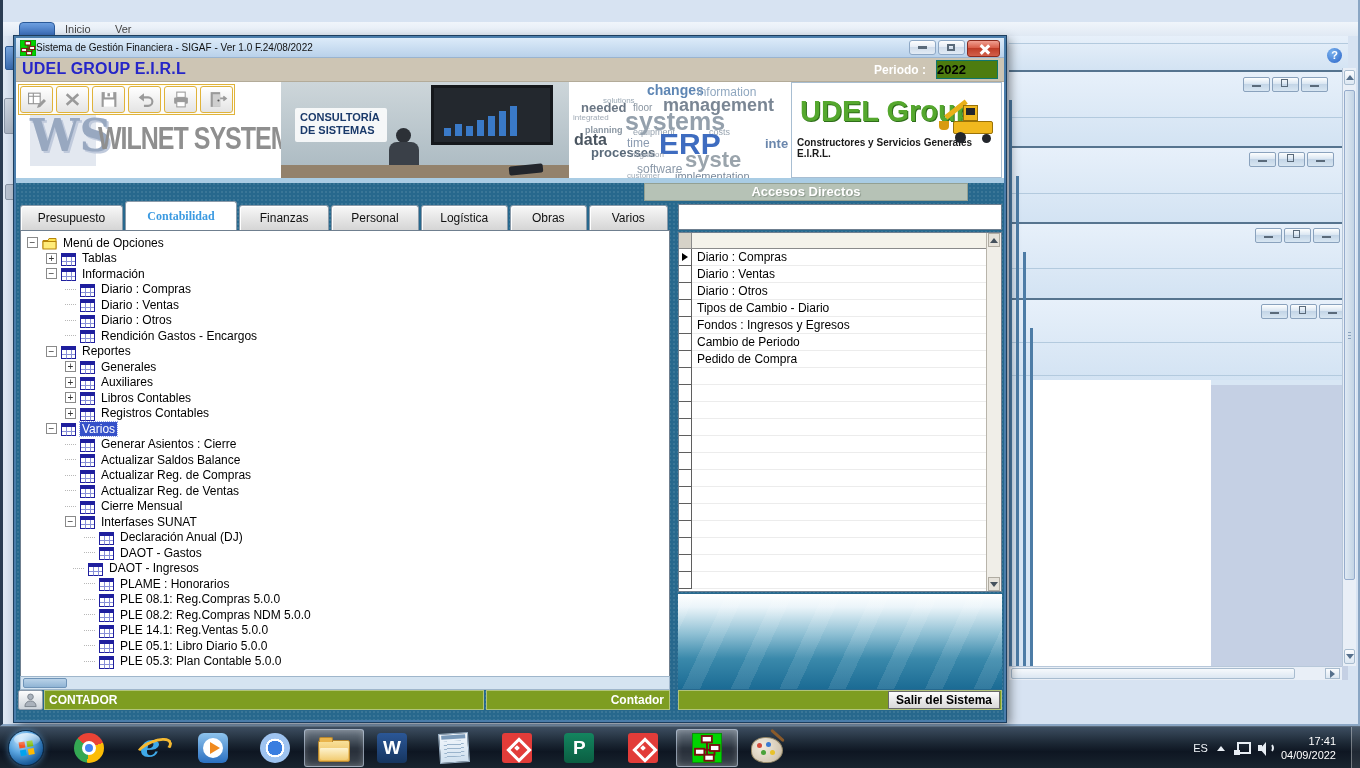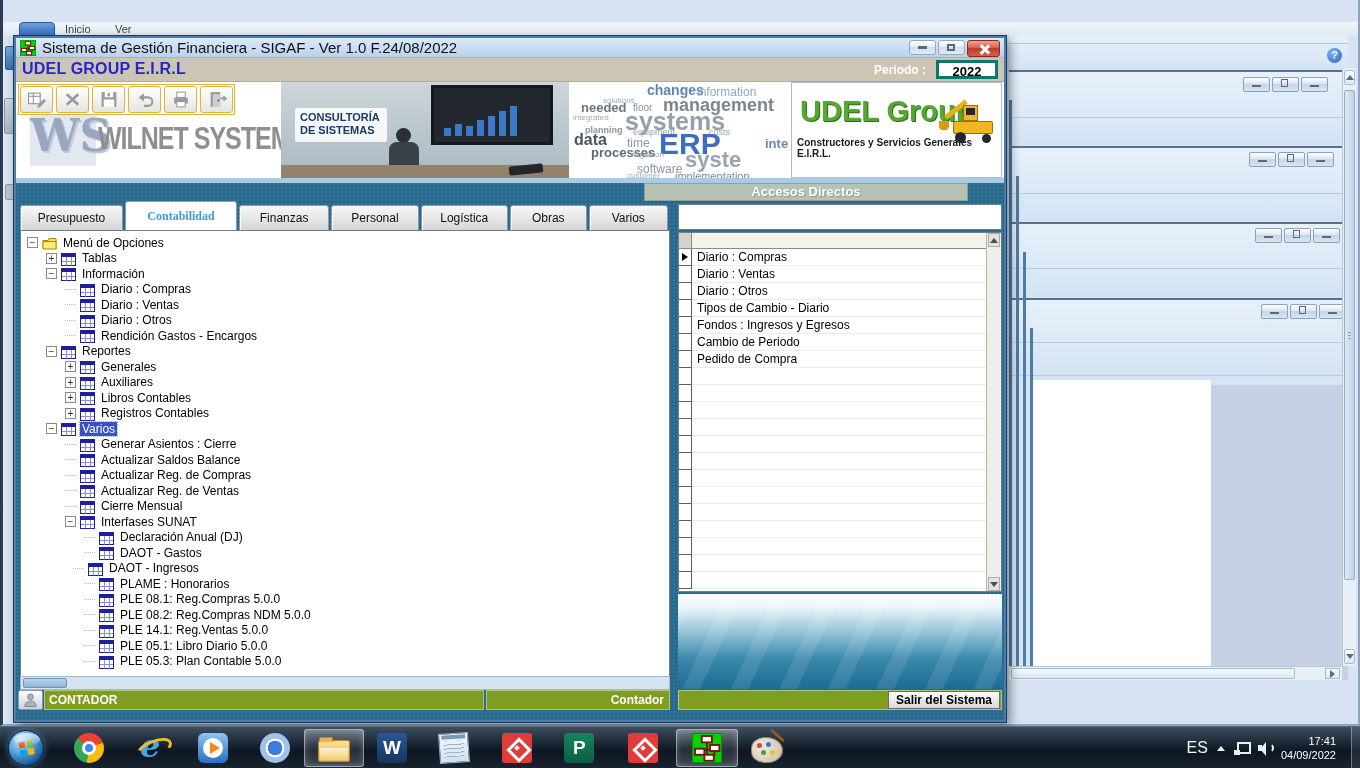--- a/index.html
+++ b/index.html
@@ -54,30 +54,30 @@
   .tri.up{border-left:4px solid transparent;border-right:4px solid transparent;border-bottom:5px solid #56708c;}
   .tri.dn{border-left:4px solid transparent;border-right:4px solid transparent;border-top:5px solid #56708c;}
   .tri.rt{border-top:4px solid transparent;border-bottom:4px solid transparent;border-left:5px solid #56708c;}
   .p-hscroll{position:absolute;left:1006px;right:16px;bottom:44px;height:14px;background:#e9eff7;border-top:1px solid #b8c8da;}
   .sb-thumb-h{position:absolute;left:2px;top:1px;width:284px;bottom:1px;background:linear-gradient(#f6f9fc,#dce7f2);border:1px solid #a8bccf;border-radius:2px;}
   .hs-btn{position:absolute;right:2px;top:1px;bottom:1px;width:15px;background:linear-gradient(#fbfcfe,#dce7f2);border:1px solid #a8bccf;display:flex;align-items:center;justify-content:center;}
 
   
   .sigaf{position:absolute;left:14px;top:36px;width:992px;height:686px;background:#27688d;border:2px solid #4a7dab;box-shadow:0 0 0 1px #1d3e5e,4px 4px 10px rgba(0,0,0,.45);background-image:radial-gradient(rgba(255,255,255,.09) 1px,transparent 1.2px);background-size:4px 4px;}
   .s-title{position:absolute;left:0;top:0;right:0;height:20px;background:linear-gradient(#dcebf9,#b9d1ea);display:flex;align-items:center;border-bottom:1px solid #9ab4cf;}
-  .s-title .txt{margin-left:6px;font-size:15px;color:#111;}
+  .s-title .txt{margin-left:0;font-size:10px;color:#111;}
   .s-btns{position:absolute;right:4px;top:2px;display:flex;gap:2px;align-items:flex-start;}
   .wbtn.small{width:27px;height:15px;}
   .wbtn.close{width:33px;height:17px;background:linear-gradient(#f0a092,#d95f4a 45%,#bd3a25 46%,#d2604a);border-color:#8b2a1d;}
   .wbtn.close .xx::before,.wbtn.close .xx::after{background:#fff;height:12px;}
   .s-appico{width:16px;height:16px;margin-left:4px;flex:0 0 auto;}
   .s-header{position:absolute;left:0;top:20px;right:0;height:24px;background:#cdc5b4;border-bottom:1px solid #b3ab99;}
   .s-company{position:absolute;left:6px;top:2px;font-size:16px;font-weight:bold;color:#2626c8;letter-spacing:.2px;}
   .s-periodo-lbl{position:absolute;right:78px;top:5px;font-size:12px;font-weight:bold;color:#fff;}
-  .s-periodo{position:absolute;right:6px;top:2px;width:62px;height:19px;background:#ffffff;border:3px solid #0f766e;color:#000;font-weight:bold;font-size:13px;text-align:center;line-height:18px;}
+  .s-periodo{position:absolute;right:6px;top:2px;width:62px;height:19px;background:#4d7c0f;border:1px solid #0f766e;color:#000;font-weight:bold;font-size:13px;line-height:18px;}
   .s-banner{position:absolute;left:0;top:44px;right:0;height:96px;background:#fff;overflow:hidden;}
   #toolbar{position:absolute;left:2px;top:2px;display:flex;gap:3px;padding:1px;border:1px solid #e0b33a;background:#fdfcf8;z-index:5;}
   .tb{width:33px;height:27px;border:1px solid #e0b33a;border-radius:3px;background:linear-gradient(#ffffff,#e4e4e4);padding:0;display:flex;align-items:center;justify-content:center;}
   .tb svg{display:block;}
   
   .b-ws{position:absolute;left:0;top:0;width:265px;height:96px;background:#fff;}
   .ws-mono{position:absolute;left:14px;top:26px;width:66px;height:58px;background:#e3e8f0;color:#98a8c0;font-family:"DejaVu Serif",serif;font-weight:bold;font-size:44px;text-align:center;line-height:56px;text-shadow:2px 2px 0 #c0cadc;}
   .ws-name{position:absolute;left:82px;top:38px;font-size:25px;font-weight:bold;color:#8f8f8f;transform:scaleY(1.25);transform-origin:left top;letter-spacing:-1px;white-space:nowrap;}
   .b-photo{position:absolute;left:265px;top:0;width:288px;height:96px;background:linear-gradient(#cdd6da,#a9b8c0);}
   .ph-label{position:absolute;left:14px;top:26px;width:92px;height:34px;background:rgba(255,255,255,.85);border-radius:2px;padding:3px 5px;}
@@ -173,21 +173,21 @@
   .ic-notepad::before{content:"";position:absolute;left:2px;right:2px;top:1px;height:4px;background:#7a99b8;}
   .ic-remote{background:#e23c39;border-radius:3px;}
   .ic-remote::before{content:"";position:absolute;left:8px;top:8px;width:12px;height:12px;border:3px solid #fff;transform:rotate(45deg);}
   .ic-remote::after{content:"";position:absolute;left:13px;top:13px;width:4px;height:4px;background:#fff;transform:rotate(45deg);}
   .ic-publisher{border-radius:4px;background:linear-gradient(#13855f,#0b5e42);}
   .ic-publisher::after{content:"P";position:absolute;left:9px;top:4px;color:#fff;font-weight:bold;font-size:19px;}
   .ic-paint-tb{width:32px;height:26px;margin-top:3px;border-radius:50% 60% 55% 50%;background:radial-gradient(circle at 35% 35%,#f2ecdf,#d5c9b4 70%,#b0a289);border:1px solid #958868;}
   .ic-paint-tb::before{content:"";position:absolute;left:5px;top:5px;width:5px;height:5px;border-radius:50%;background:#d24a3a;box-shadow:9px -1px 0 #3a7ad2,4px 7px 0 #4aa23a,13px 7px 0 #e8c22a;}
   .ic-paint-tb::after{content:"";position:absolute;right:-4px;top:-4px;width:17px;height:3px;background:#8a5a2a;transform:rotate(42deg);border-radius:2px;}
   .tray{position:absolute;right:12px;top:0;height:42px;display:flex;align-items:center;gap:9px;color:#f2f6fa;}
-  .tray-lang{font-size:16px;margin-left:30px;}
+  .tray-lang{font-size:11px;margin-left:30px;}
   .tray .tri.up{border-bottom-color:#e8eef4;border-left-width:4px;border-right-width:4px;}
   .tray-net{position:relative;width:15px;height:13px;}
   .tray-net::before{content:"";position:absolute;left:3px;top:0;width:10px;height:8px;border:2px solid #e8eef4;}
   .tray-net::after{content:"";position:absolute;left:0;bottom:0;width:6px;height:5px;background:#e8eef4;}
   .tray-spk{position:relative;width:14px;height:14px;}
   .tray-spk::before{content:"";position:absolute;left:0;top:4px;width:4px;height:6px;background:#e8eef4;}
   .tray-spk::after{content:"";position:absolute;left:2px;top:1px;width:0;height:0;border-top:7px solid transparent;border-bottom:7px solid transparent;border-right:6px solid #e8eef4;}
   .tray-spk .wave{position:absolute;left:9px;top:2px;width:7px;height:10px;border:2px solid #e8eef4;border-left:none;border-top-right-radius:8px;border-bottom-right-radius:8px;border-top-color:transparent;border-bottom-color:transparent;}
   .tray-clock{text-align:right;font-size:11px;line-height:14px;color:#fff;}
   .show-desktop{position:absolute;right:0;top:0;width:9px;height:42px;background:rgba(255,255,255,.08);border-left:1px solid rgba(255,255,255,.35);}

